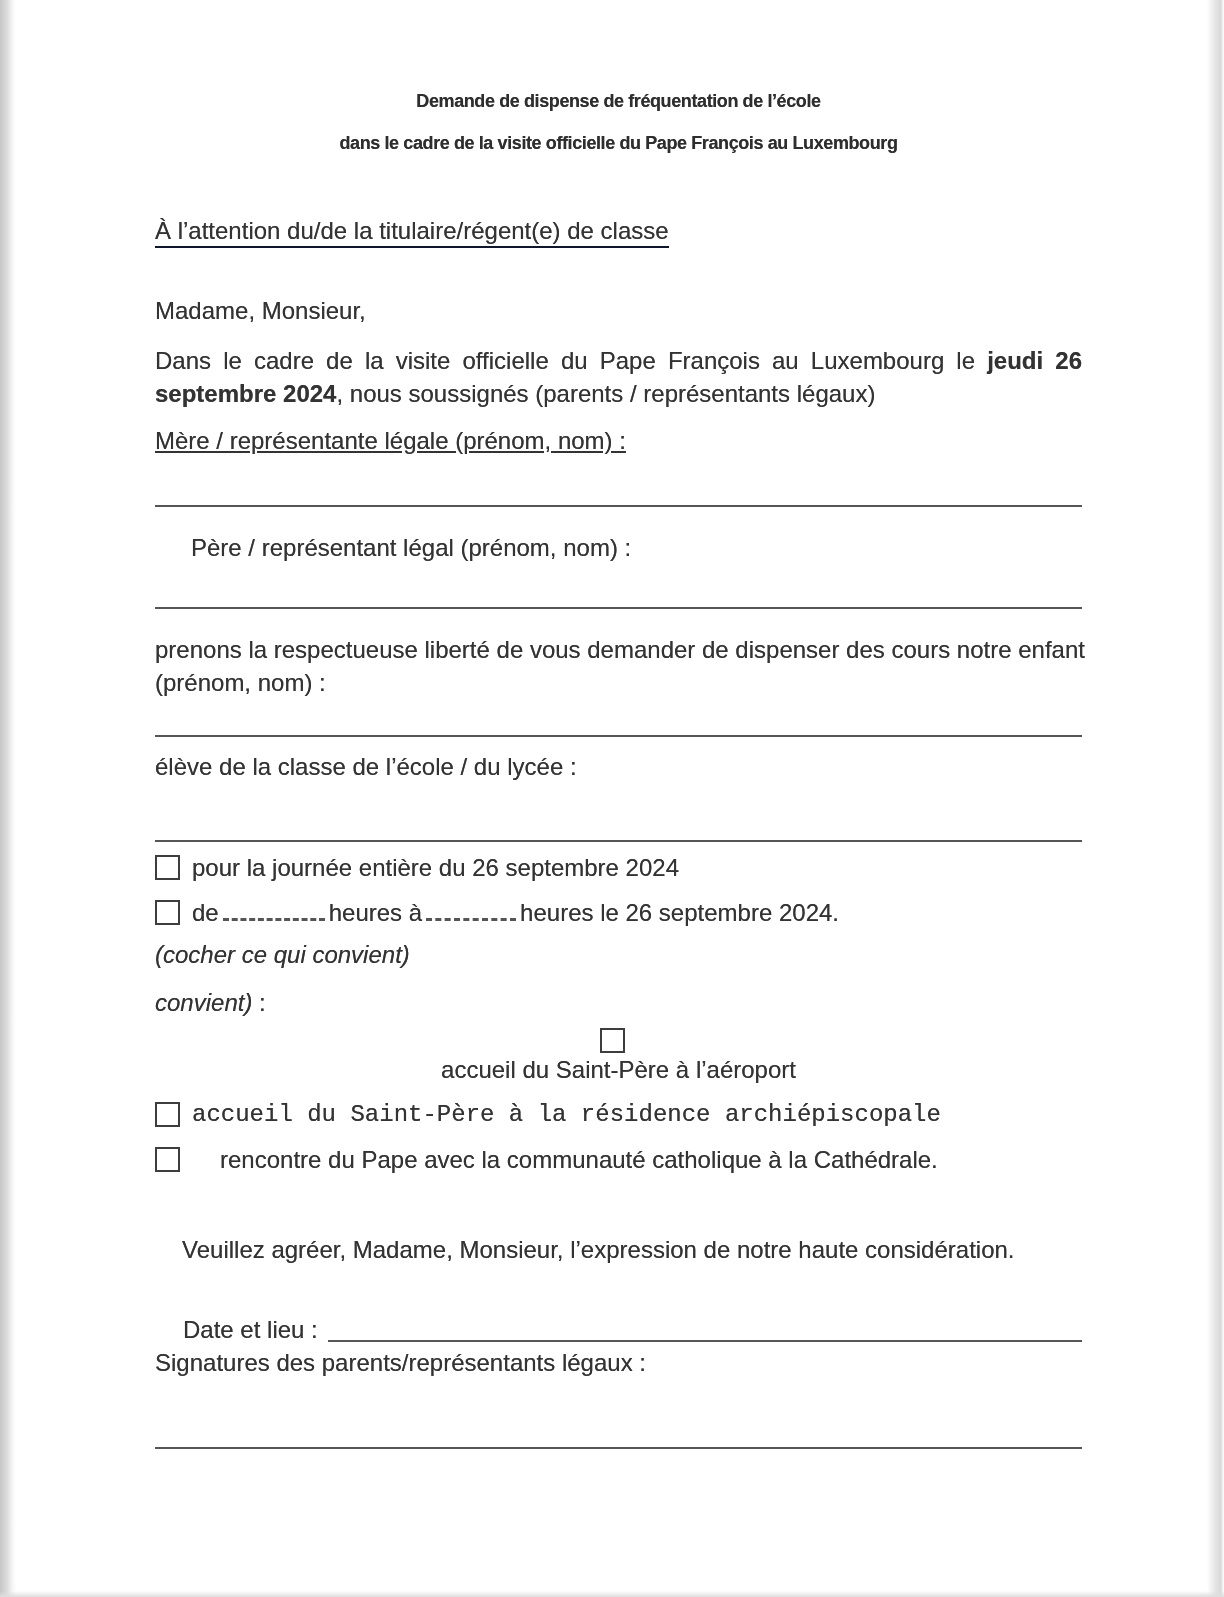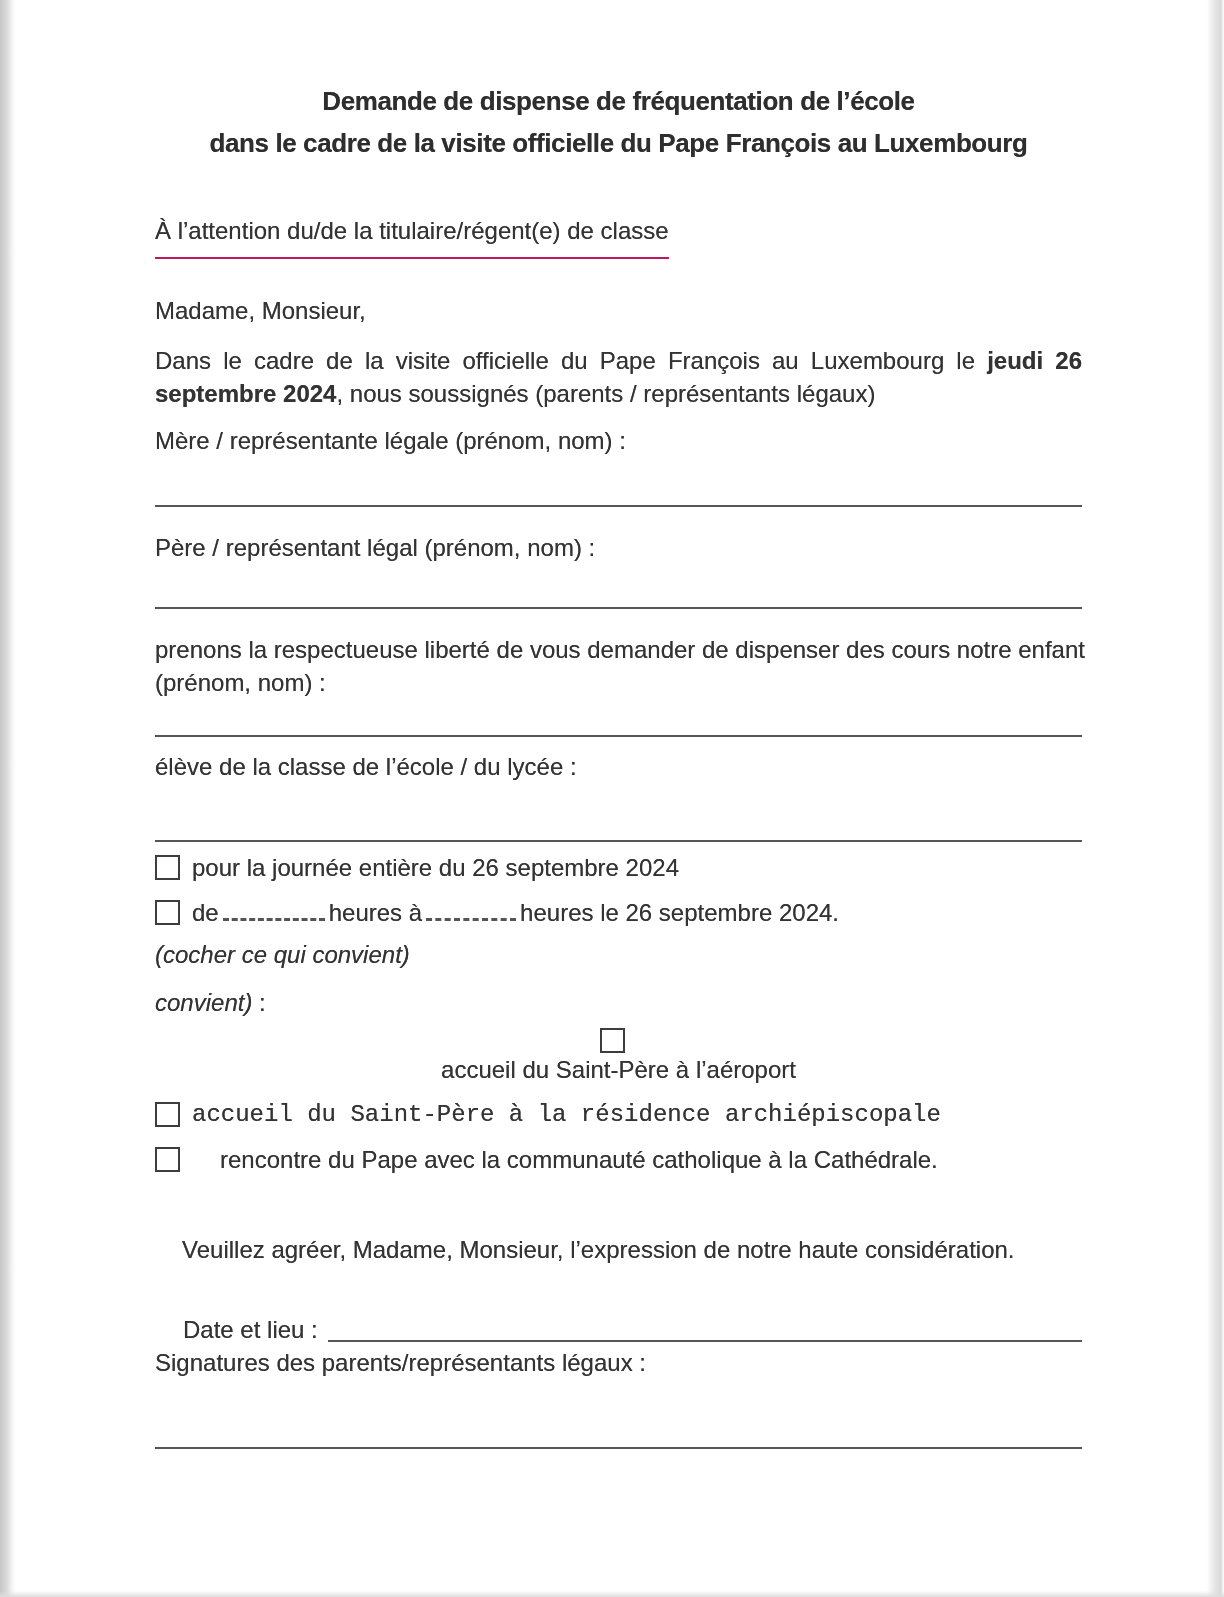--- a/index.html
+++ b/index.html
@@ -30,27 +30,27 @@
   }
   .content {
     position: absolute; left: 155px; top: 0; width: 927px;
     font-size: 24px; line-height: 33px;
     text-shadow: 0 0 0.6px rgba(40,40,40,0.65);
   }
   .title {
     margin-top: 80px;
     text-align: center;
     font-weight: bold;
-    font-size: 26px; line-height: 42px;
+    font-size: 18px; line-height: 42px;
     letter-spacing: -0.4px;
     color: #2e2e2e;
   }
   .b  { font-weight: bold; }
   .it { font-style: italic; }
-  .ul { border-bottom: 2px solid #be185d; padding-bottom: 13px; }
+  .ul { border-bottom: 2px solid #0f172a; padding-bottom: 2px; }
   .fline { text-align: justify; text-align-last: justify; white-space: nowrap; }
   .rule { height: 0; border-bottom: 2px solid #565656; }
   .cbrow { display: flex; align-items: center; }
   .cb {
     flex: 0 0 auto;
     width: 21px; height: 21px;
     border: 2px solid #3d3d3d;
     margin-right: 12px;
     background: #ffffff;
     cursor: pointer;
@@ -95,24 +95,24 @@
     <div style="margin-top:47px;">Madame, Monsieur,</div>
 
     <div style="margin-top:17px;">
       <div class="fline">
         <span>Dans le cadre de la visite officielle du Pape François au Luxembourg le</span>
         <span class="b">jeudi 26</span>
       </div>
       <div><span class="b">septembre 2024</span><span>, nous soussignés (parents / représentants légaux)</span></div>
     </div>
 
-    <div style="margin-top:14px;">Mère / représentante légale (prénom, nom) :</div>
+    <div style="margin-top:14px;text-decoration:underline;">Mère / représentante légale (prénom, nom) :</div>
     <div class="rule" style="margin-top:48px;"></div>
 
-    <div style="margin-top:24px;">Père / représentant légal (prénom, nom) :</div>
+    <div style="margin-top:24px;margin-left:36px;">Père / représentant légal (prénom, nom) :</div>
     <div class="rule" style="margin-top:43px;"></div>
 
     <div style="margin-top:24px;">
       <div class="fline">prenons la respectueuse liberté de vous demander de dispenser des cours notre enfant</div>
       <div>(prénom, nom) :</div>
     </div>
     <div class="rule" style="margin-top:36px;"></div>
 
     <div style="margin-top:13px;">élève de la classe de l’école / du lycée :</div>
     <div class="rule" style="margin-top:57px;"></div>

